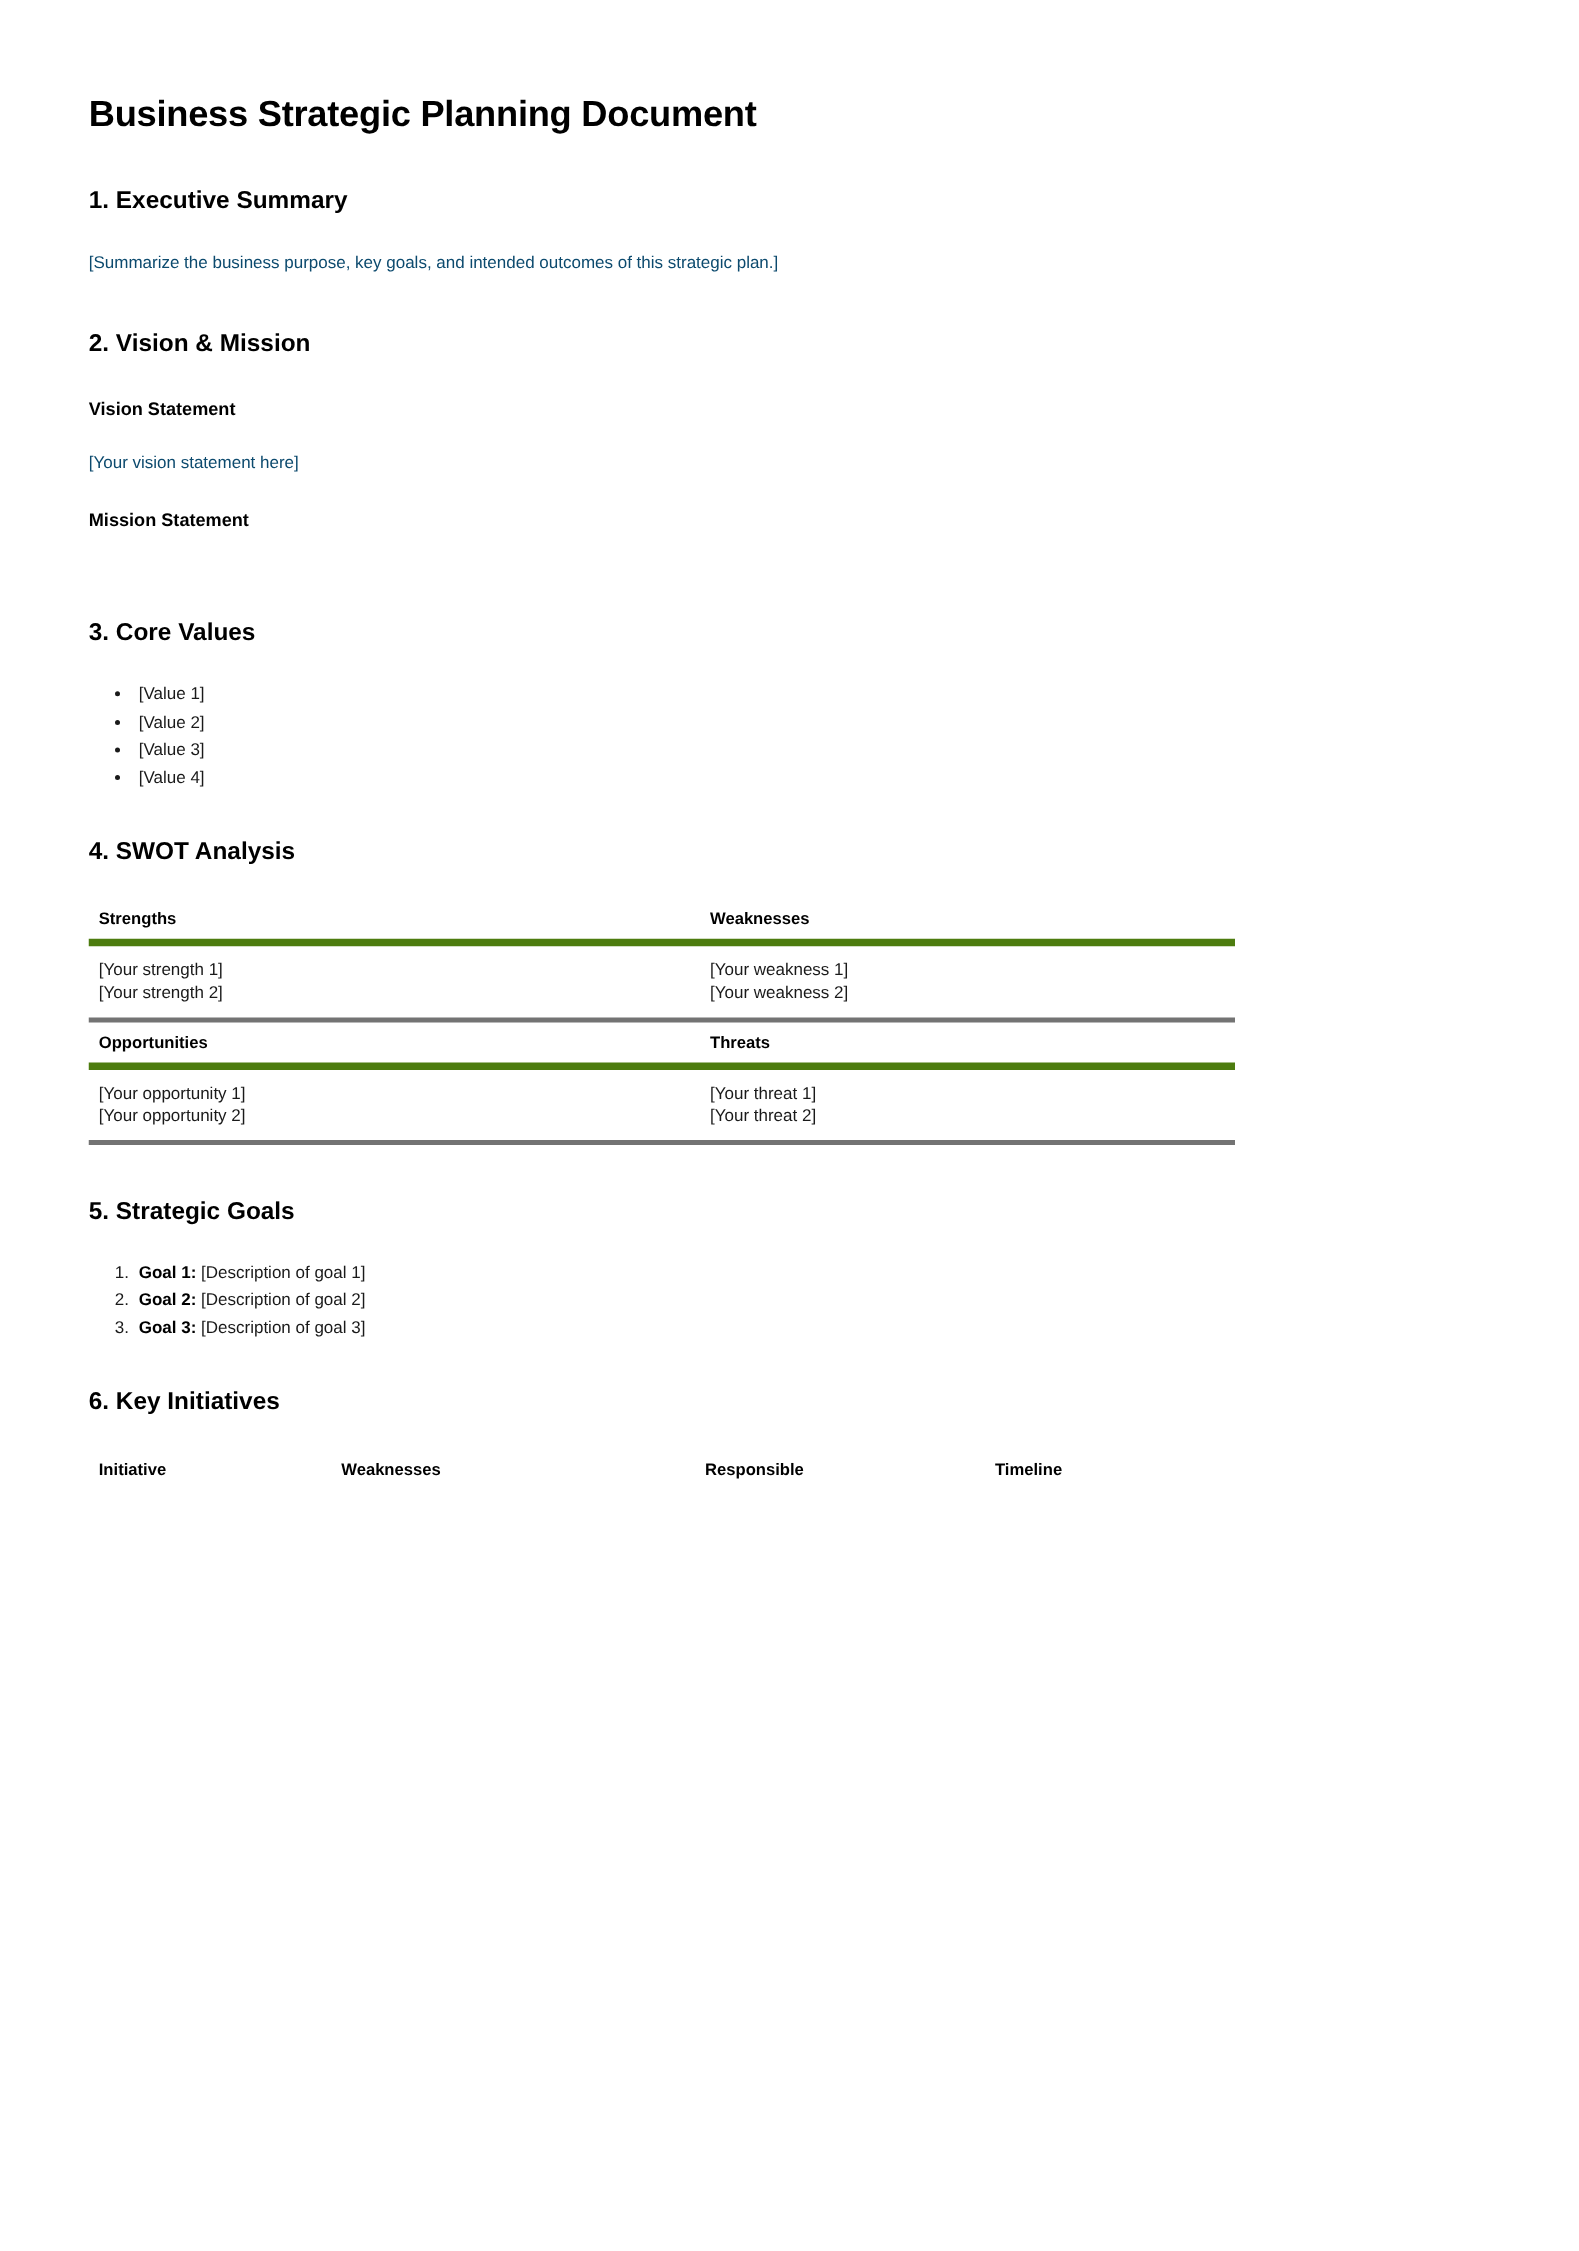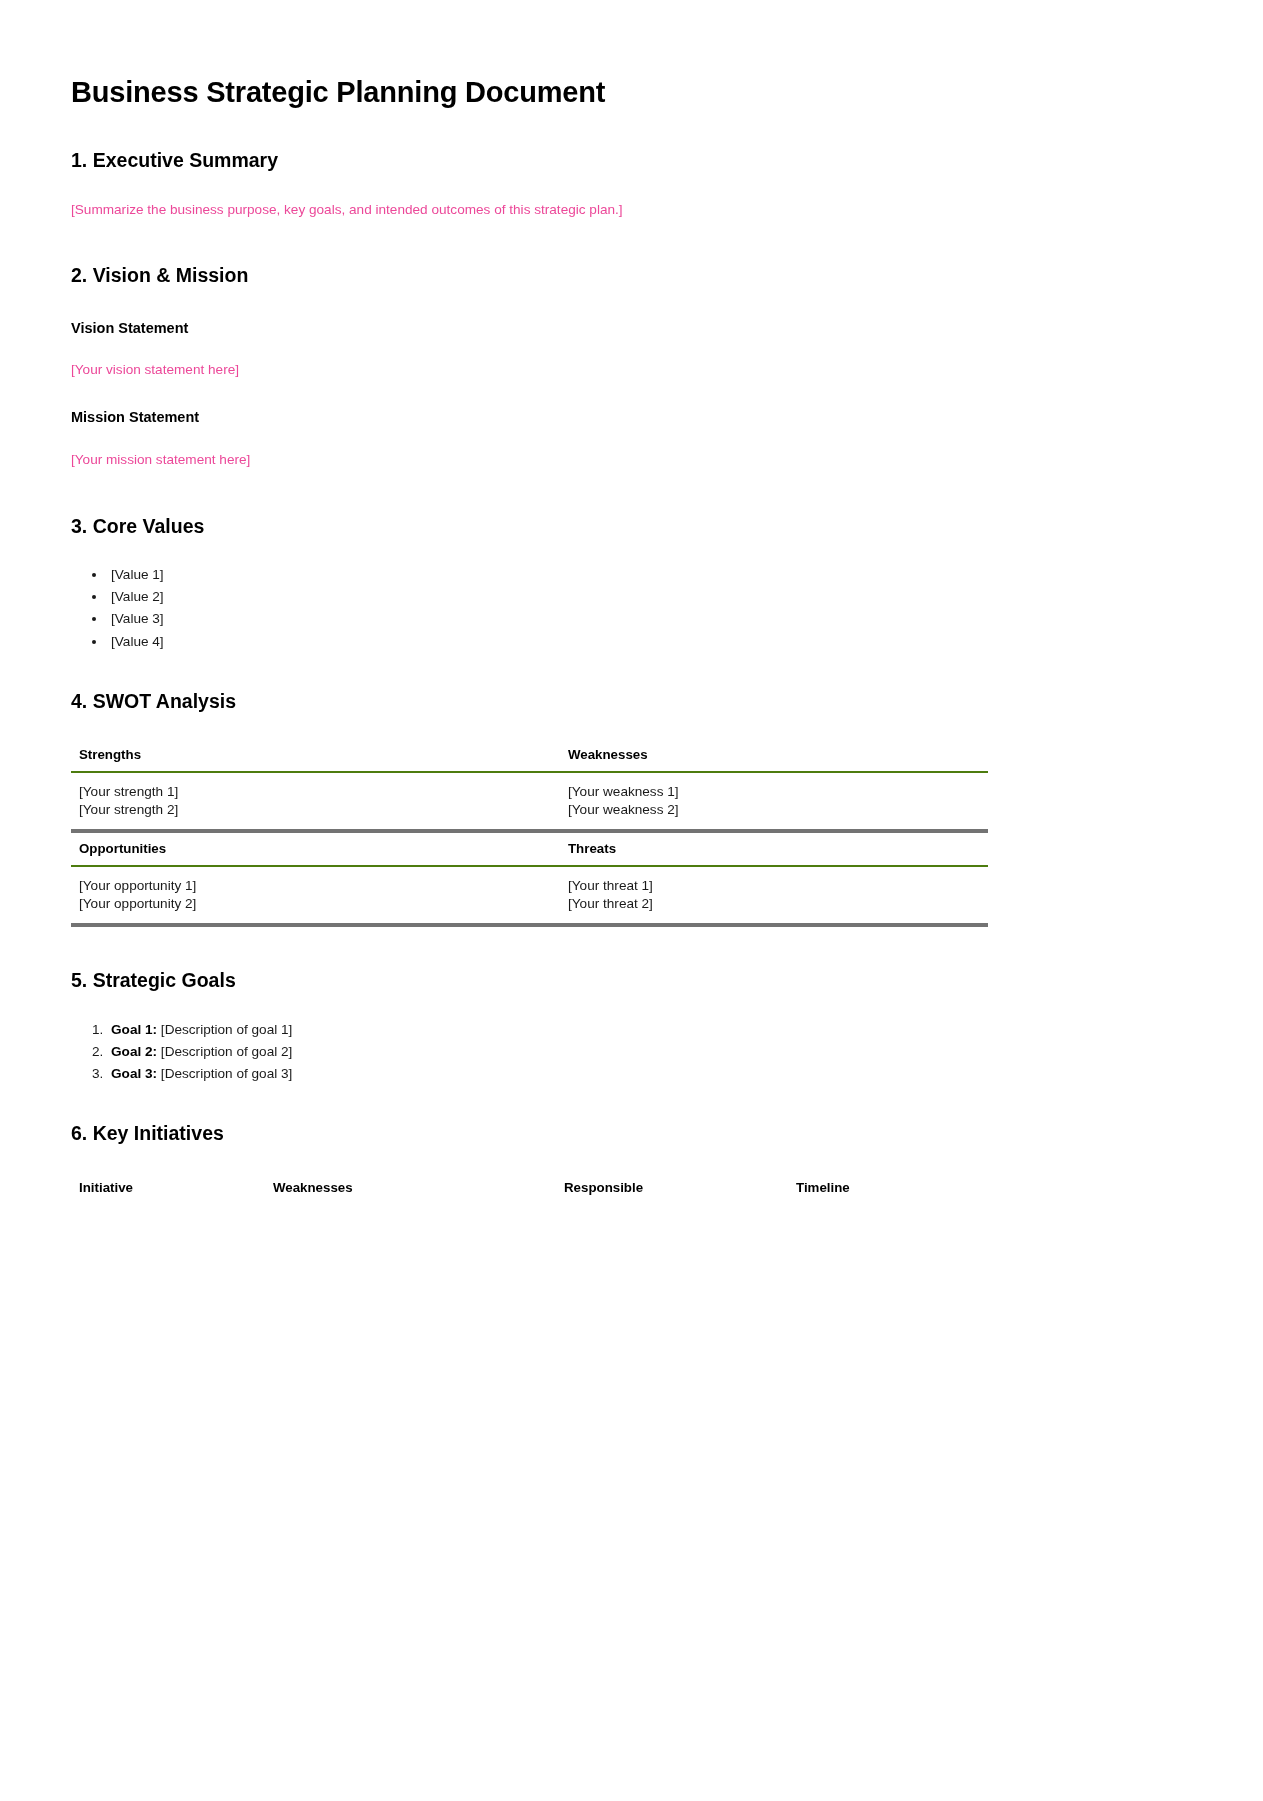--- a/index.html
+++ b/index.html
@@ -43,21 +43,21 @@
     font-weight: 700;
     color: #000000;
     margin: 0;
     line-height: 1.3;
   }
   p.body-text {
     font-size: 13.6px;
     font-weight: 400;
     line-height: 1.45;
     margin: 0;
-    color: #ec4899;
+    color: #0c4a6e;
   }
   .sp-title-h2 { height: 38px; }
   .sp-h2-p    { height: 26px; }
   .sp-p-h2    { height: 44px; }
   .sp-h2-h3   { height: 30px; }
   .sp-h3-p    { height: 23px; }
   .sp-p-h3    { height: 28px; }
   .sp-h2-list { height: 25px; }
   .sp-list-h2 { height: 36px; }
   .sp-h2-tbl  { height: 25px; }
@@ -92,21 +92,21 @@
     border-collapse: collapse;
     table-layout: fixed;
     font-size: 13.6px;
   }
   table.doc-table th {
     text-align: left;
     font-weight: 700;
     font-size: 13.3px;
     color: #000000;
     padding: 8px 8px 9px 8px;
-    border-bottom: 2px solid #4d7c0f;
+    border-bottom: 6px solid #4d7c0f;
     vertical-align: top;
   }
   table.doc-table td {
     text-align: left;
     font-weight: 400;
     color: #1a1a1a;
     padding: 10px 8px 10px 8px;
     line-height: 1.33;
     vertical-align: top;
     border-bottom: 4px solid #737373;
@@ -141,21 +141,20 @@
   <div class="sp-p-h2"></div>
 
   <h2 class="h2">2. Vision &amp; Mission</h2>
   <div class="sp-h2-h3"></div>
   <h3 class="h3">Vision Statement</h3>
   <div class="sp-h3-p"></div>
   <p class="body-text">[Your vision statement here]</p>
   <div class="sp-p-h3"></div>
   <h3 class="h3">Mission Statement</h3>
   <div class="sp-h3-p"></div>
-  <p class="body-text">[Your mission statement here]</p>
 
   <div class="sp-p-h2"></div>
 
   <h2 class="h2">3. Core Values</h2>
   <div class="sp-h2-list"></div>
   <ul class="values">
     <li>[Value 1]</li>
     <li>[Value 2]</li>
     <li>[Value 3]</li>
     <li>[Value 4]</li>

